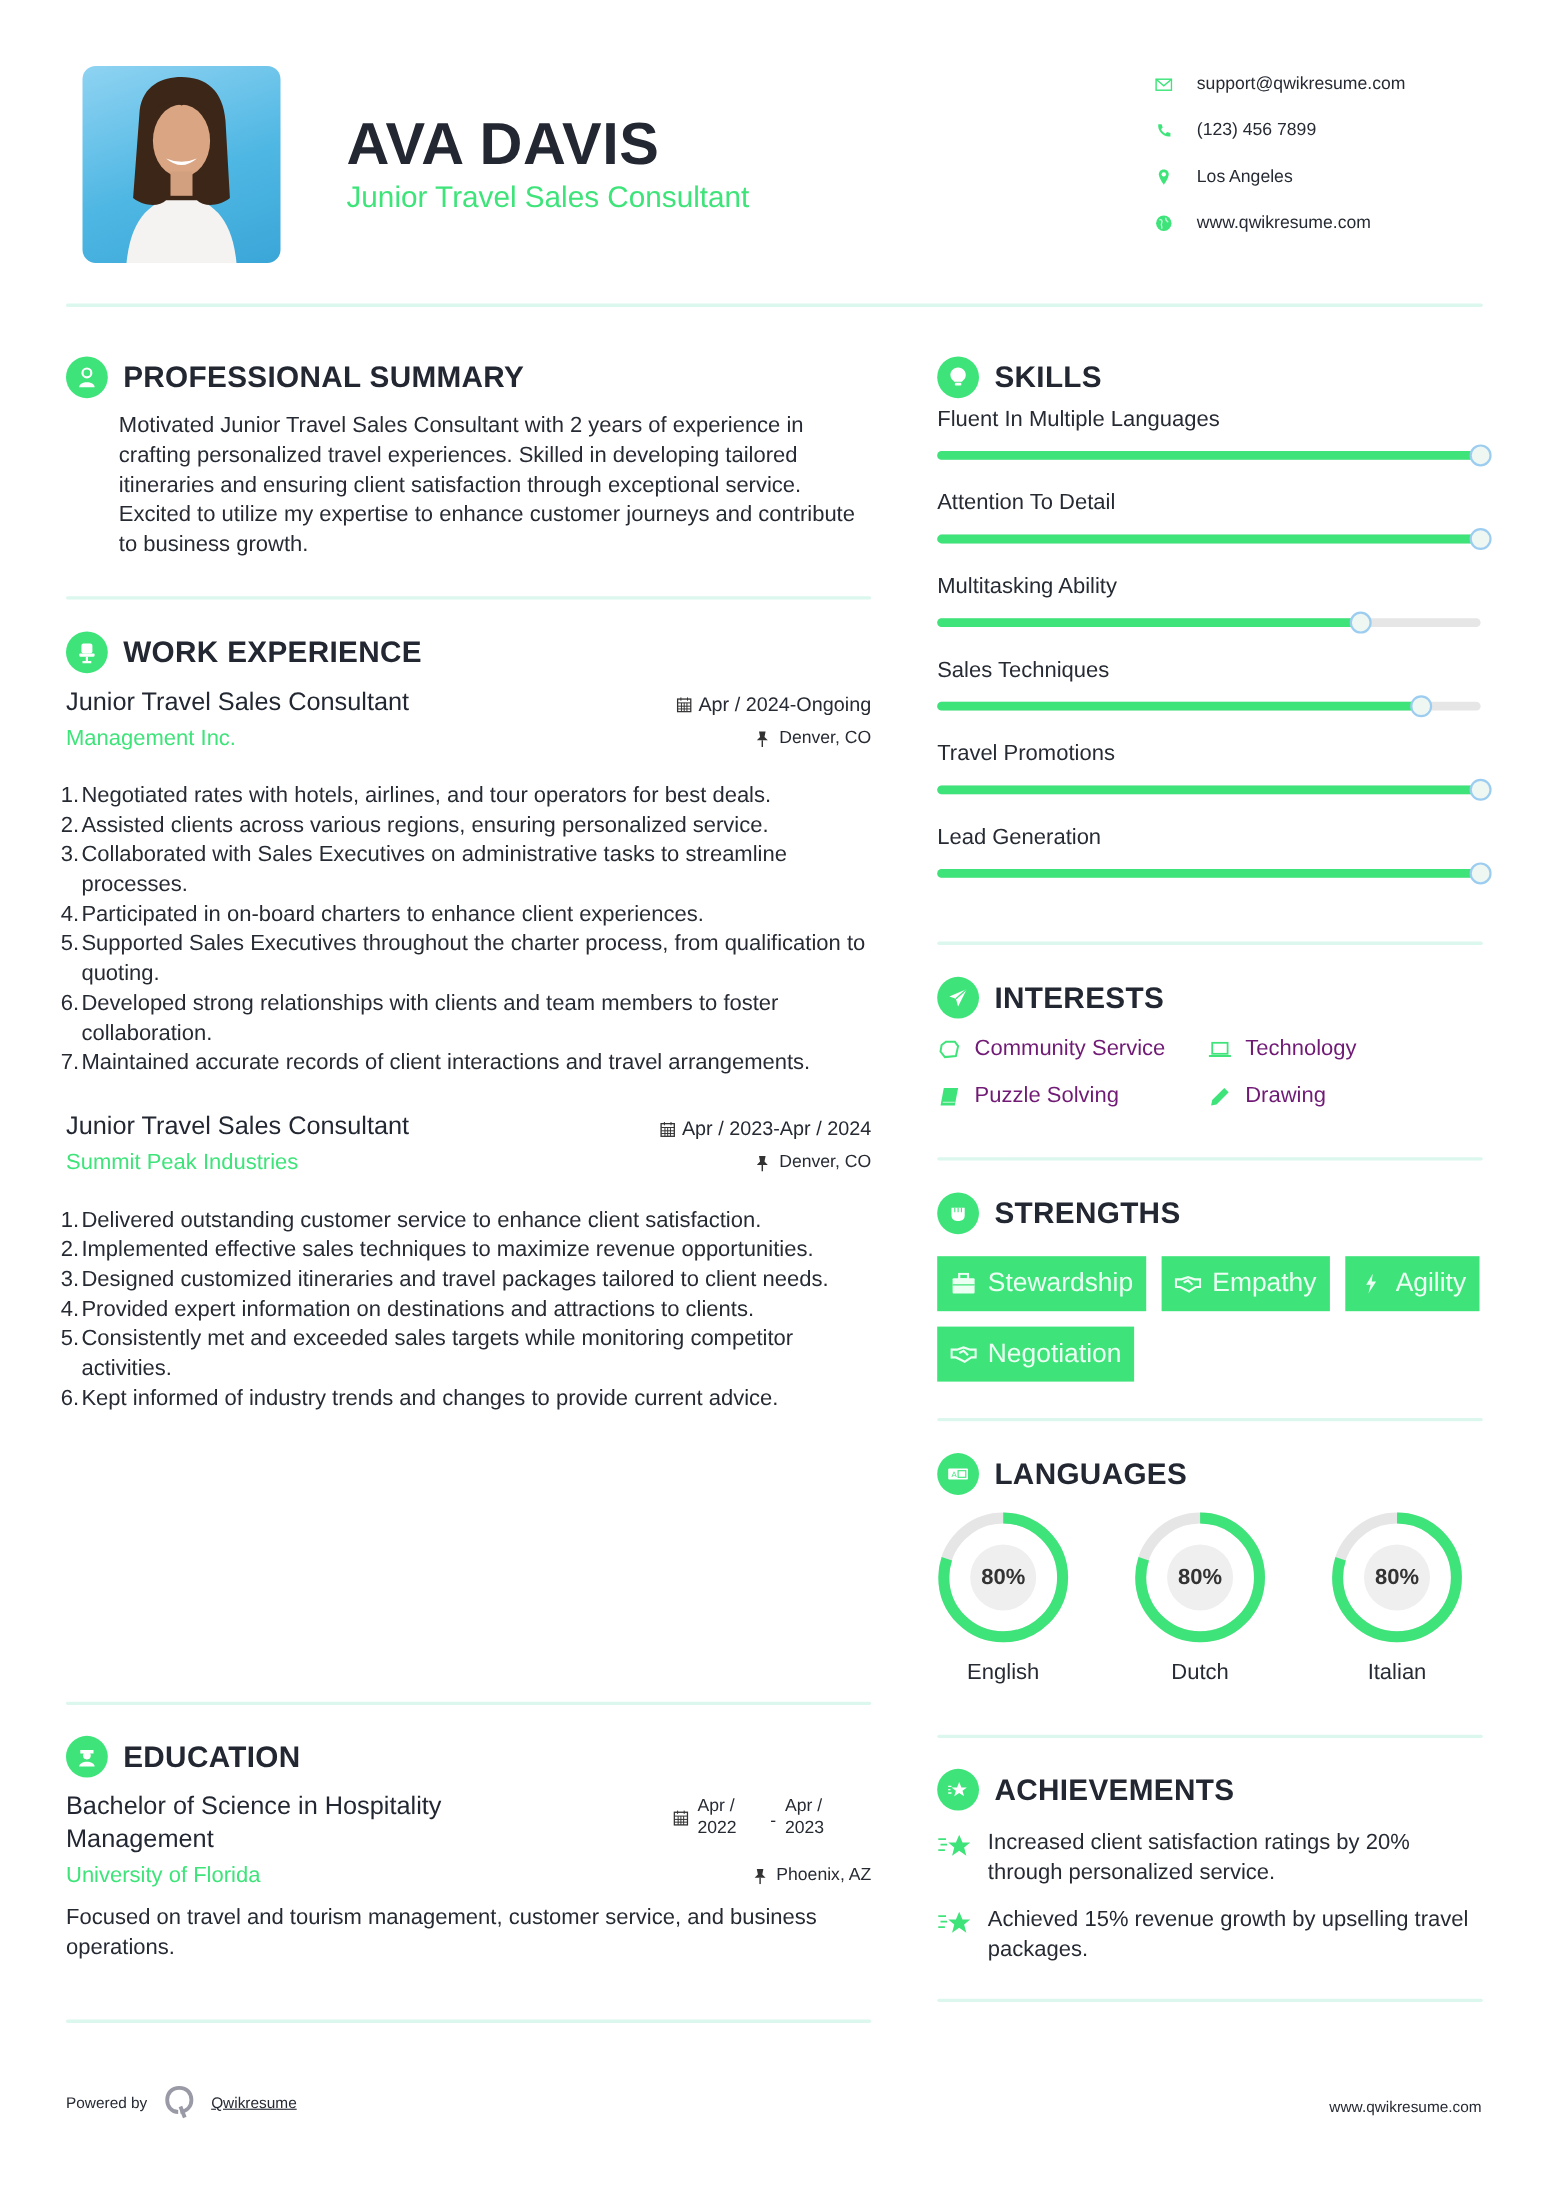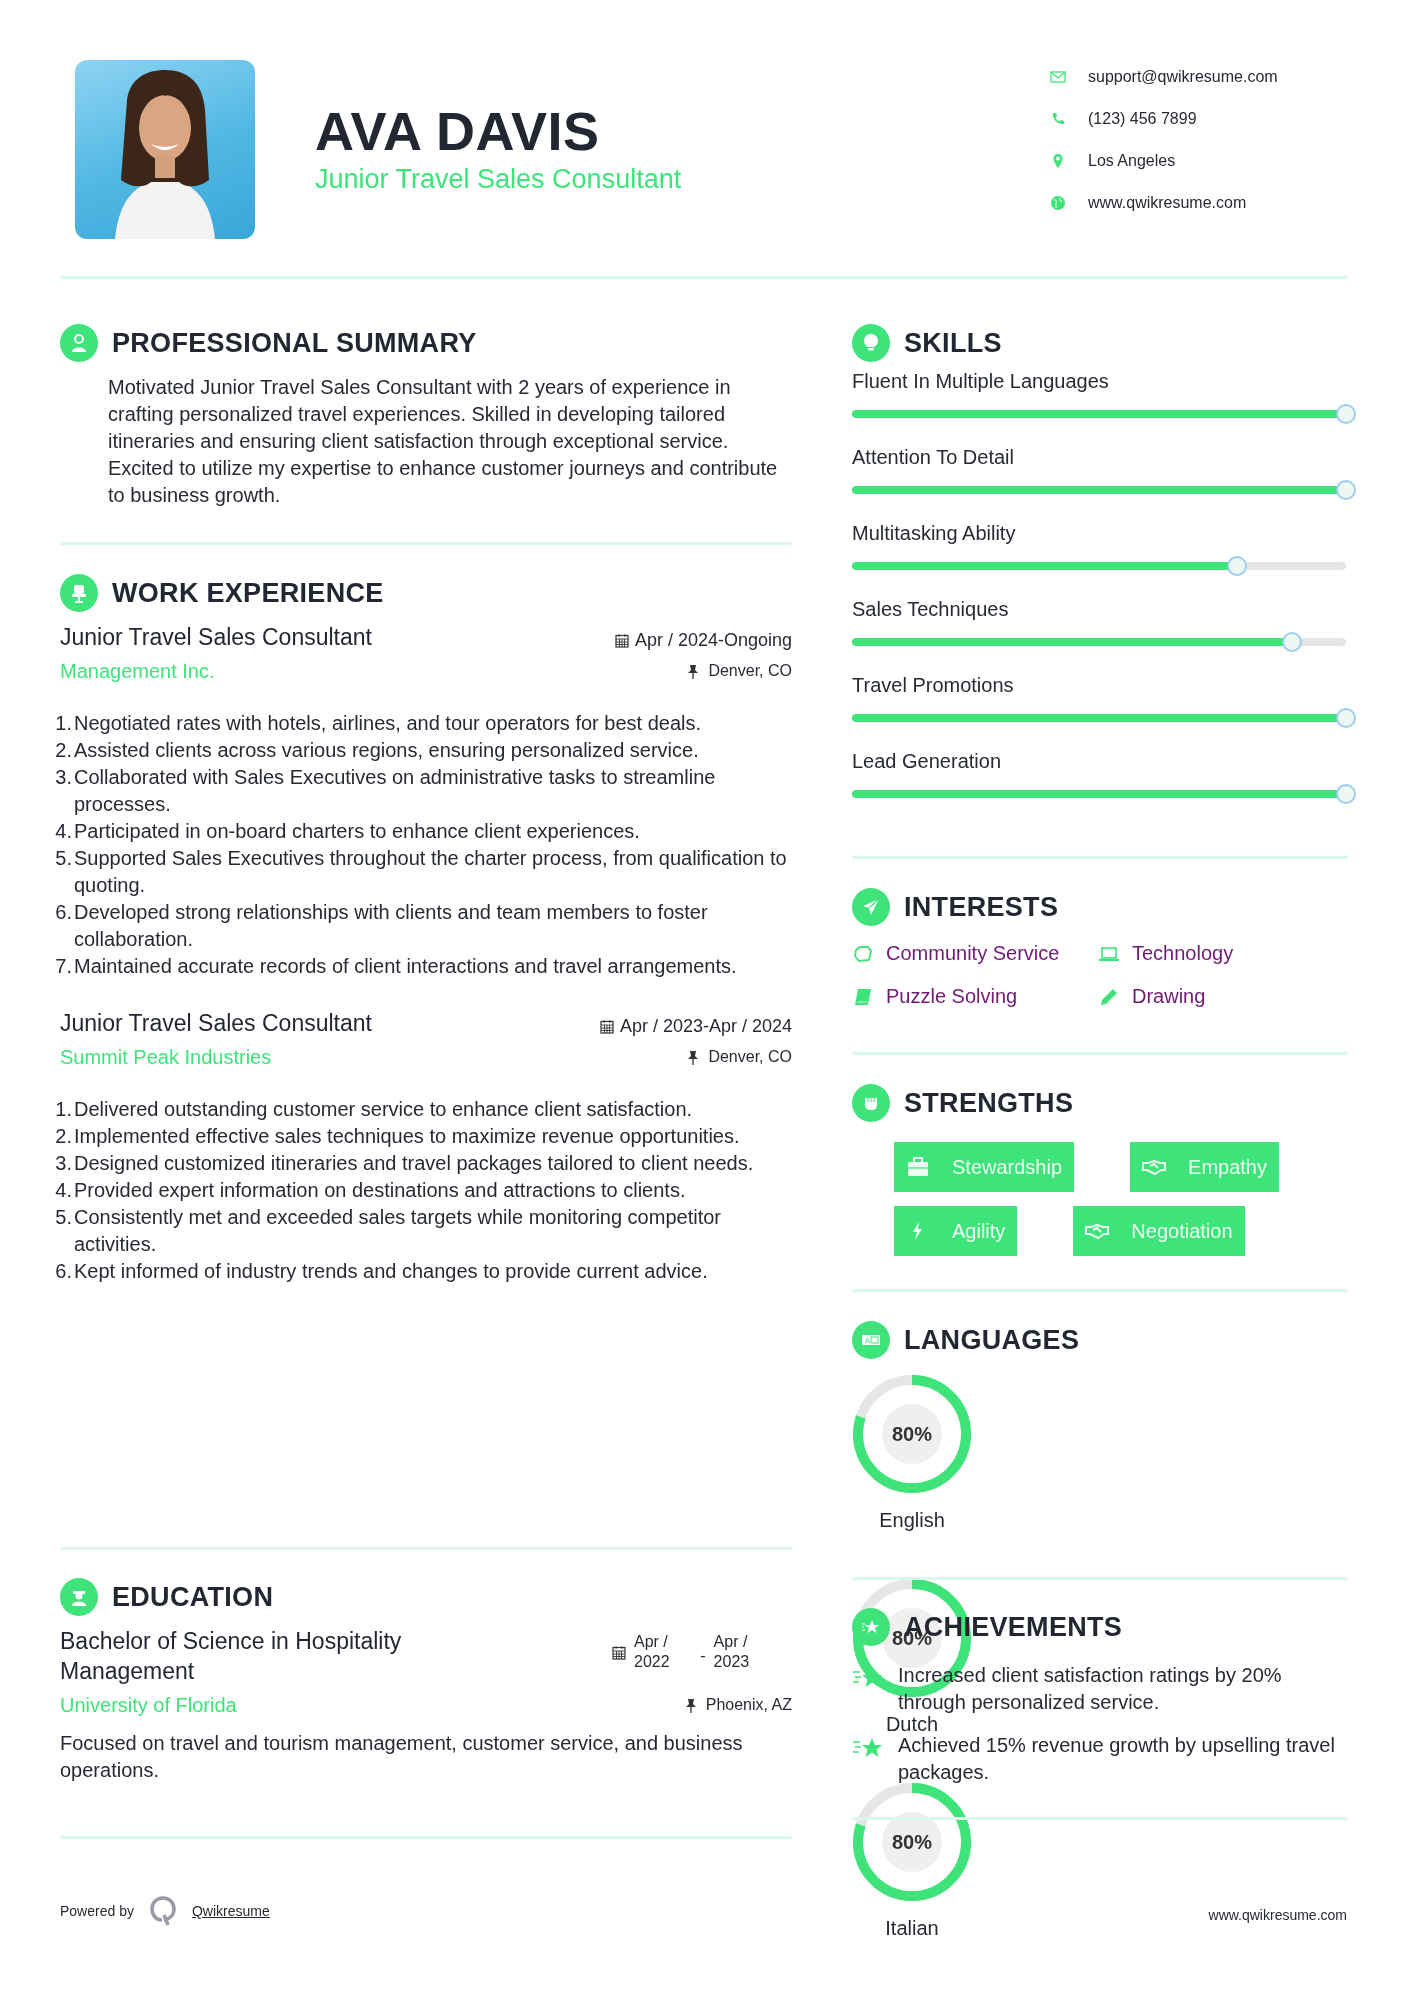--- a/index.html
+++ b/index.html
@@ -48,24 +48,24 @@
   .skill-track { position: absolute; top: 40px; left: 0; width: 494px; height: 8px; border-radius: 4px; background: #e6e6e6; }
   .skill-fill { position: absolute; left: 0; top: 0; height: 8px; border-radius: 4px; background: #3ee47a; }
   .skill-knob { position: absolute; top: -6px; width: 20px; height: 20px; margin-left: -10px; border-radius: 50%; background: #eef7f2; border: 2px solid #9ccdf0; }
 
   .interests { display: grid; grid-template-columns: 246px 250px; row-gap: 20px; margin-top: 16px; }
   .interest { display: flex; align-items: center; font-size: 20px; color: #701a75; }
   .interest .ic { width: 34px; flex: none; display: flex; align-items: center; }
   .interest .ic svg { width: 22px; height: 20px; }
 
   .strengths { display: flex; flex-wrap: wrap; gap: 14px; margin-top: 20px; width: 500px; }
-  .chip { background: #3ee47a; color: #ecfff3; font-size: 20px; height: 50px; padding: 0 12px; display: flex; align-items: center; gap: 22px; margin-left: 42px; }
+  .chip { background: #3ee47a; color: #ecfff3; font-size: 24px; height: 50px; padding: 0 12px; display: flex; align-items: center; gap: 10px; }
   .chip svg { width: 24px; height: 20px; }
 
-  .langs { display: flex; gap: 45px; margin-top: 14px; flex-direction: column; }
+  .langs { display: flex; gap: 59px; margin-top: 14px; }
   .lang { width: 120px; display: flex; flex-direction: column; align-items: center; }
   .ring { position: relative; width: 122px; height: 122px; }
   .ring svg { position: absolute; left: 0; top: 0; }
   .ring-inner { position: absolute; left: 31px; top: 31px; width: 60px; height: 60px; border-radius: 50%; background: #efefef; display: flex; align-items: center; justify-content: center; font-size: 20px; font-weight: 700; color: #333; }
   .lang-name { margin-top: 14px; font-size: 20px; color: #262a33; }
 
   .ach { display: flex; align-items: flex-start; margin-top: 16px; }
   .ach .ic { width: 46px; flex: none; padding-top: 3px; }
   .ach .ic svg { width: 32px; height: 26px; }
   .ach .txt { font-size: 20px; line-height: 27px; color: #262a33; }

